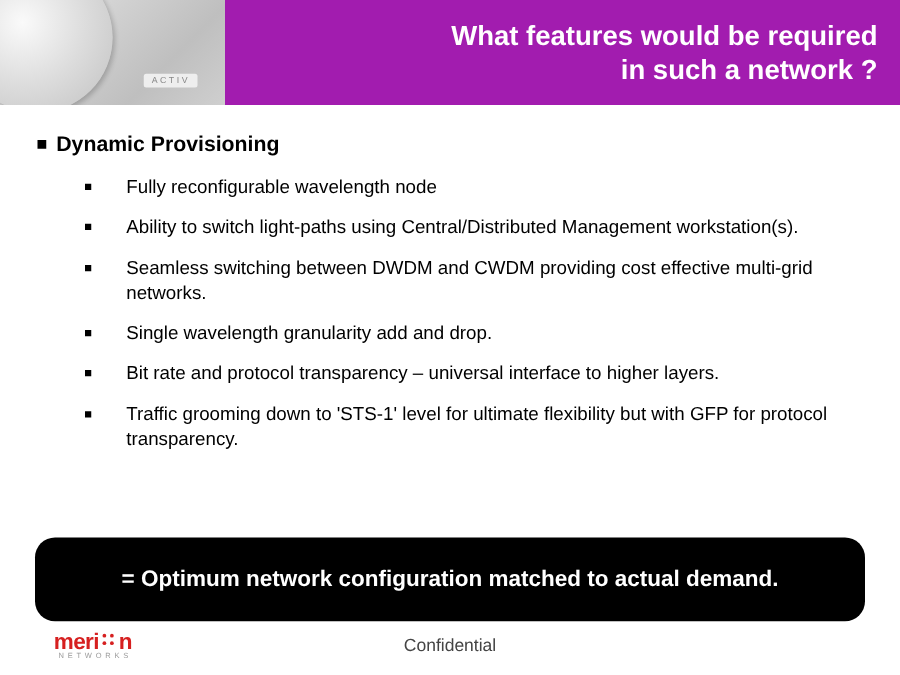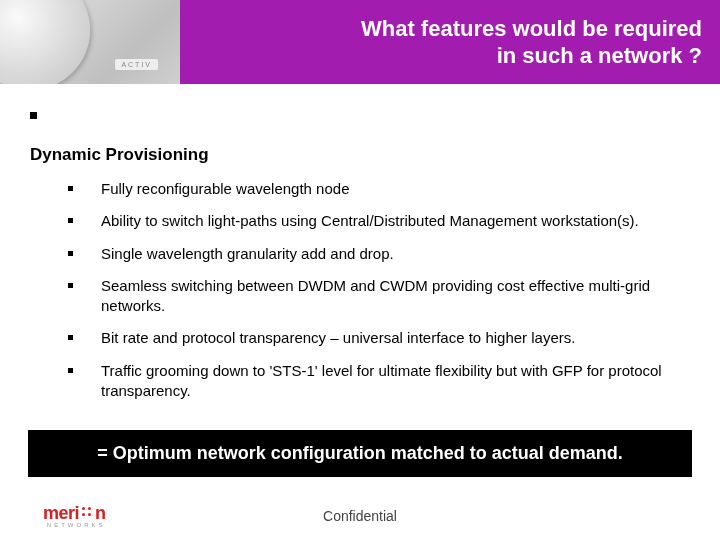--- a/index.html
+++ b/index.html
@@ -9,29 +9,29 @@
   
   .header { position: relative; height: 84px; width: 100%; }
   .header-photo { position: absolute; left: 0; top: 0; width: 180px; height: 84px; background: linear-gradient(135deg,#e9e9e9 0%, #d0d0d0 40%, #bfbfbf 70%, #cfcfcf 100%); overflow: hidden; }
   .header-photo::before { content:""; position:absolute; left:-30px; top:-30px; width:120px; height:120px; border-radius:50%; background:radial-gradient(circle at 40% 40%, #fafafa 0%, #dcdcdc 50%, #c0c0c0 100%); box-shadow: 2px 2px 4px rgba(0,0,0,.2);}
   .header-photo::after { content:"ACTIV"; position:absolute; right:22px; bottom:14px; font-size:7px; letter-spacing:2px; color:#888; background:#eee; padding:2px 6px; border-radius:2px;}
   .header-title { position: absolute; left: 180px; right: 0; top: 0; bottom: 0; background: #a21caf; color: #fff; display: flex; align-items: center; justify-content: flex-end; padding: 6px 18px 6px 18px; }
   .header-title h1 { font-size: 22px; font-weight: bold; text-align: right; line-height: 1.25; }
 
   
   .body { padding: 22px 30px 0 30px; }
-  .top-bullet { display: flex; gap: 26px; font-weight: bold; font-size: 17px; margin-bottom: 14px; flex-direction: column; }
+  .top-bullet { display: flex; gap: 8px; font-weight: bold; font-size: 17px; margin-bottom: 14px; }
   .sq { width: 7px; height: 7px; background: #000; margin-top: 6px; flex: 0 0 auto; }
   .sq-sm { width: 5px; height: 5px; background: #000; margin-top: 7px; flex: 0 0 auto; }
   .sub-list { padding-left: 38px; }
   .sub-item { display: flex; gap: 28px; font-size: 15px; line-height: 1.35; margin-bottom: 12px; }
   .sub-item .txt { flex: 1 1 auto; }
 
   
-  .conclusion { position: absolute; left: 28px; right: 28px; top: 430px; height: 47px; background: #000; color: #fff; display:flex; align-items:center; justify-content:center; text-align:center; font-weight:bold; font-size:18px; padding: 4px 10px; }
+  .conclusion { position: absolute; left: 28px; right: 28px; top: 430px; height: 67px; background: #000; color: #fff; display:flex; align-items:center; justify-content:center; text-align:center; font-weight:bold; font-size:18px; padding: 4px 10px; border-radius: 16px; }
 
   
   .footer { position: absolute; bottom: 10px; left: 0; right: 0; height: 30px; }
   .logo { position: absolute; left: 26px; bottom: 2px; }
   .logo-text { font-family: Arial, sans-serif; font-size: 18px; font-weight: 800; letter-spacing: -0.5px; margin-left: 17px; }
   .logo-red { color: #d62020; }
   .logo-sub { font-size: 6px; color: #9a9a9a; letter-spacing: 3px; display:block; margin-top:-2px; text-align:right; }
   .logo-dots { display:inline-block; width:14px; height:14px; position:relative; vertical-align:-1px; margin:0 1px; }
   .logo-dots i { position:absolute; width:3px; height:3px; background:#d62020; border-radius:50%; }
   .logo-dots i:nth-child(1){left:2px; top:1px;}
@@ -64,25 +64,25 @@
       <div class="sub-item">
         <span class="sq-sm"></span>
         <span class="txt">Fully reconfigurable wavelength node</span>
       </div>
       <div class="sub-item">
         <span class="sq-sm"></span>
         <span class="txt">Ability to switch light-paths using Central/Distributed Management workstation(s).</span>
       </div>
       <div class="sub-item">
         <span class="sq-sm"></span>
-        <span class="txt">Single wavelength granularity add and drop.</span>
+        <span class="txt">Seamless switching between DWDM and CWDM providing cost effective multi-grid networks.</span>
       </div>
       <div class="sub-item">
         <span class="sq-sm"></span>
-        <span class="txt">Seamless switching between DWDM and CWDM providing cost effective multi-grid networks.</span>
+        <span class="txt">Single wavelength granularity add and drop.</span>
       </div>
       <div class="sub-item">
         <span class="sq-sm"></span>
         <span class="txt">Bit rate and protocol transparency – universal interface to higher layers.</span>
       </div>
       <div class="sub-item">
         <span class="sq-sm"></span>
         <span class="txt">Traffic grooming down to 'STS-1' level for ultimate flexibility but with GFP for protocol transparency.</span>
       </div>
     </div>

